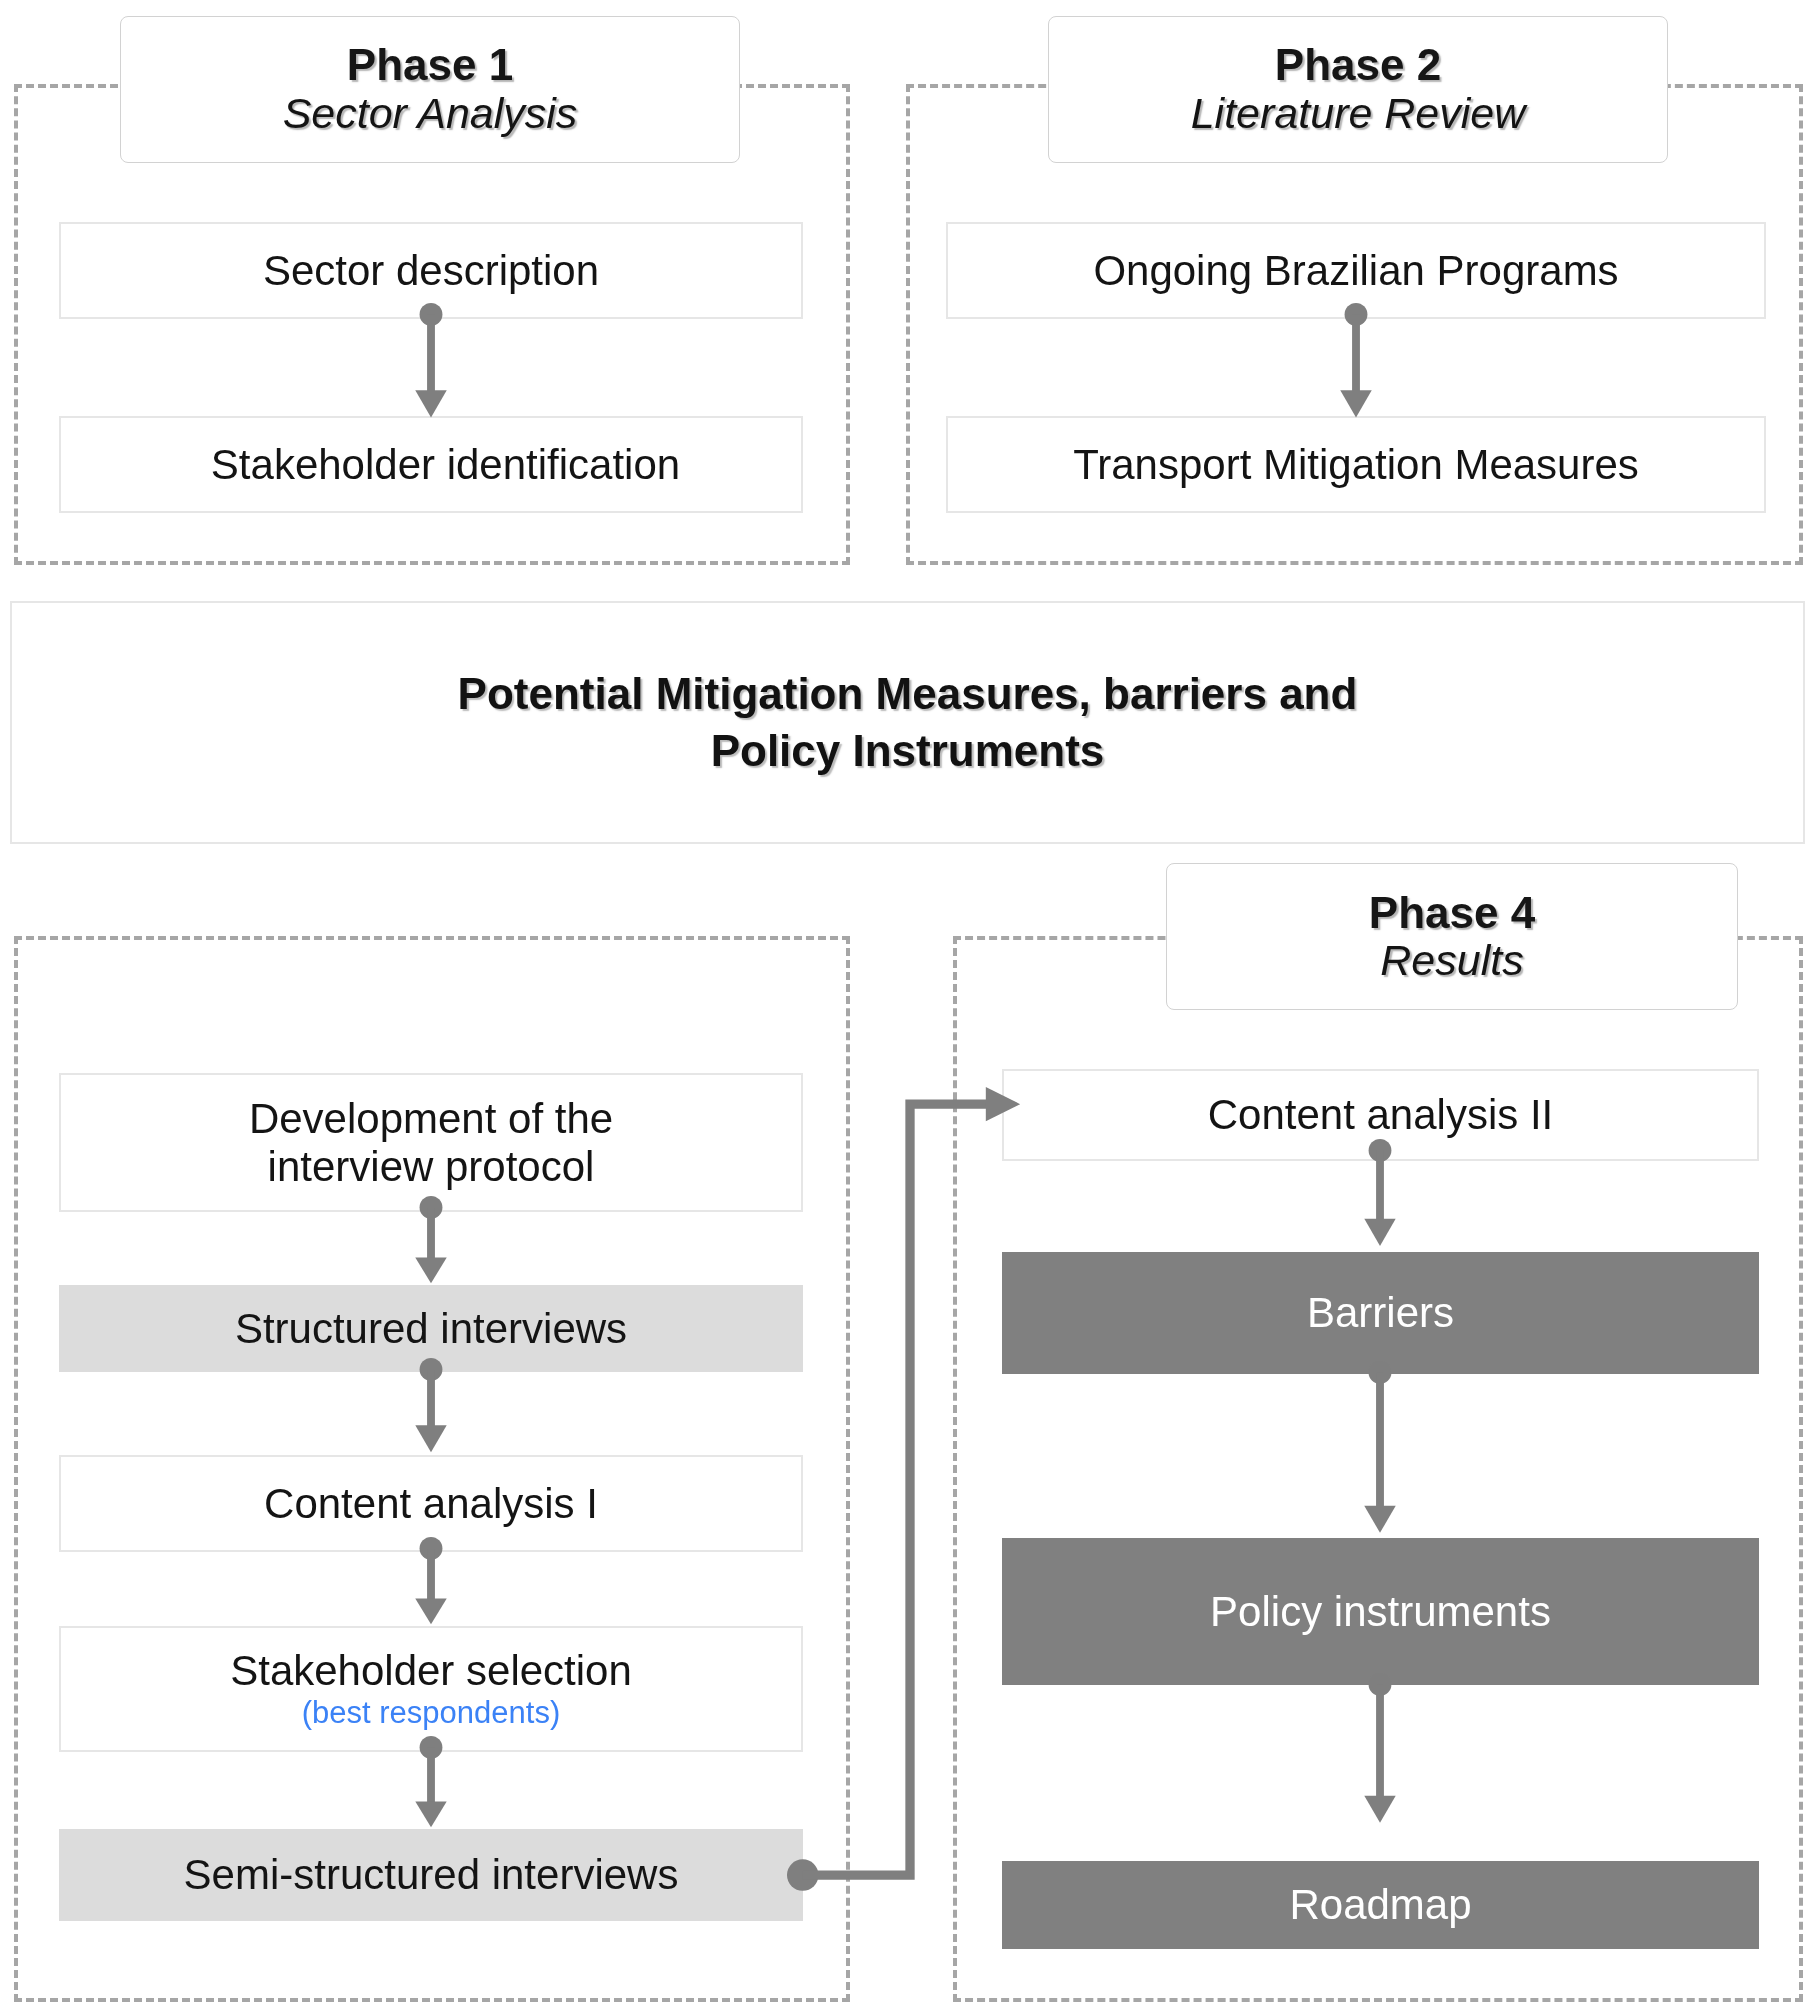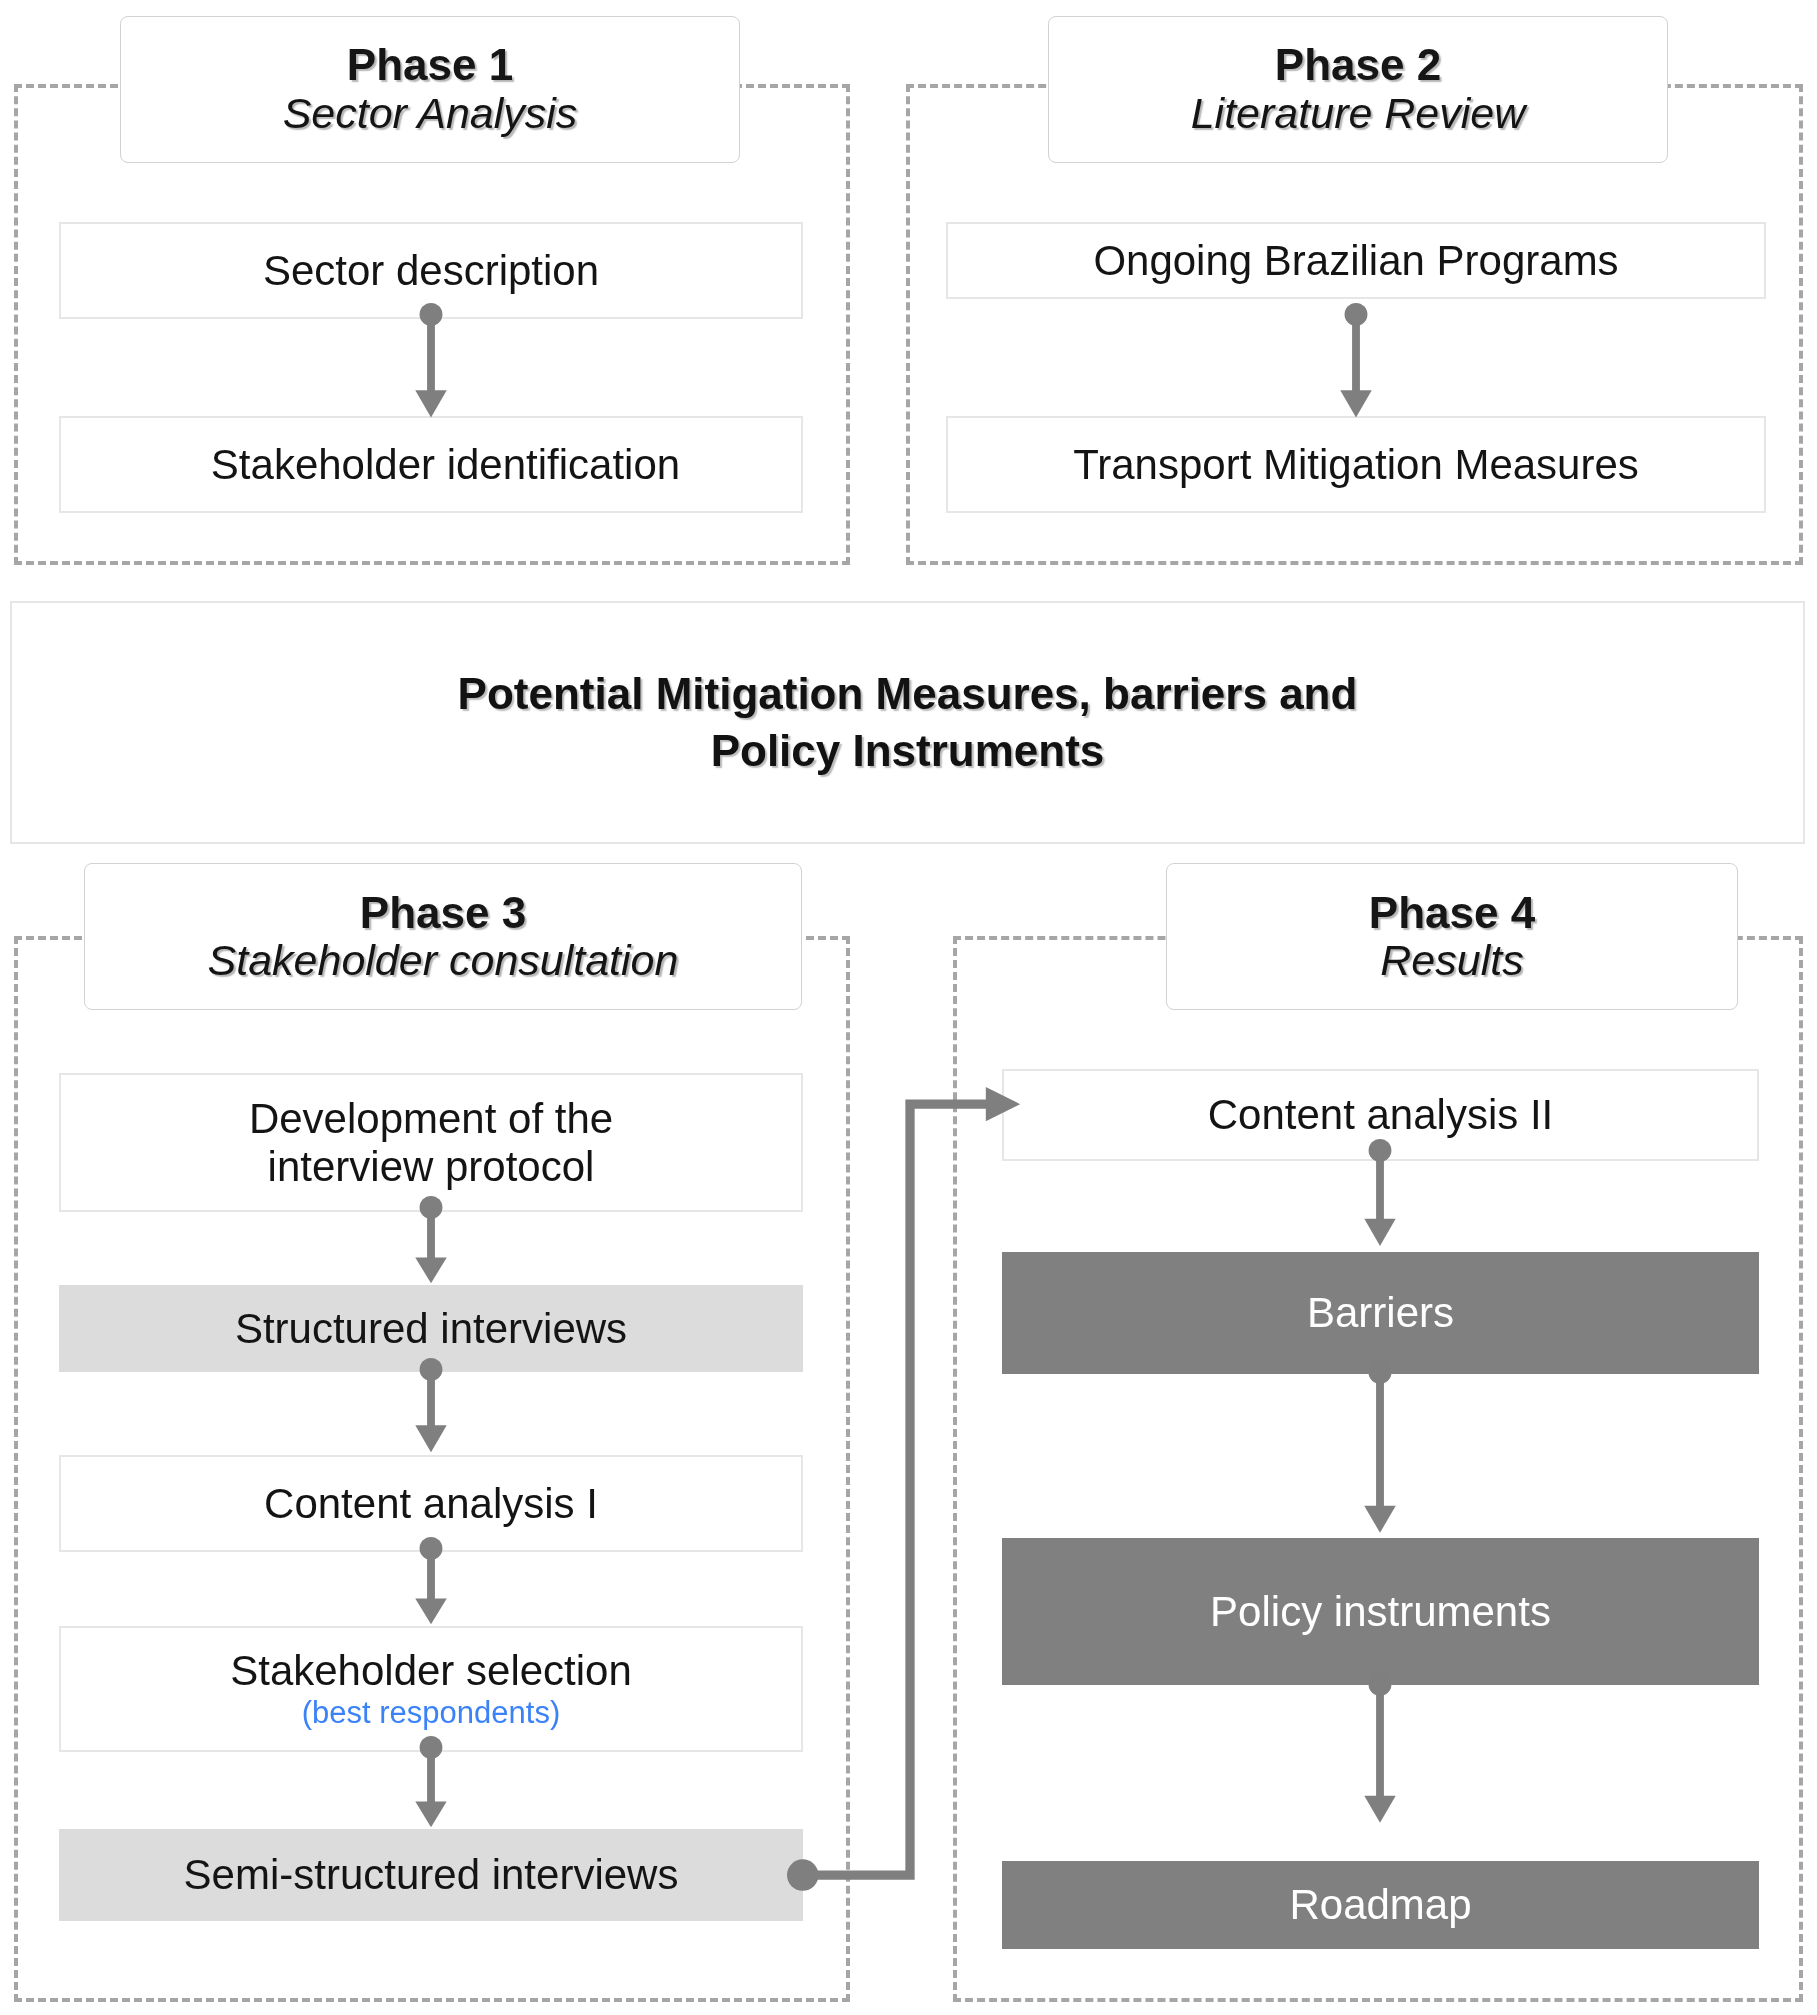--- a/index.html
+++ b/index.html
@@ -65,45 +65,41 @@
     <polygon points="32,160 10,122 54,122" fill="#7f7f7f"></polygon>
   </svg>
 
   <div class="panel" style="left:906px;top:84px;width:897px;height:481px;"></div>
 
   <div class="pill" style="left:1048px;top:15.7px;width:620px;height:147px;">
     <span class="pnum">Phase 2</span>
     <span class="psub">Literature Review</span>
   </div>
 
-  <div class="pbox white" style="left:946px;top:222px;width:820px;height:77px;">
+  <div class="pbox white" style="left:946px;top:222px;width:820px;height:97px;">
     <span class="t1">Ongoing Brazilian Programs</span>
   </div>
 
   <div class="pbox white" style="left:946px;top:416px;width:820px;height:97px;">
     <span class="t1">Transport Mitigation Measures</span>
   </div>
 
   <svg class="arrowsvg" style="left:1333px;top:303px;width:46px;height:123px;" viewBox="0 0 64 172">
     <circle cx="32" cy="16" r="16" fill="#7f7f7f"></circle>
     <line x1="32" y1="16" x2="32" y2="128" stroke="#7f7f7f" stroke-width="11"></line>
     <polygon points="32,160 10,122 54,122" fill="#7f7f7f"></polygon>
   </svg>
 
   <div class="banner" style="left:10px;top:601px;width:1795px;height:243px;">
     <span class="b1">Potential Mitigation Measures, barriers and</span>
     <span class="b1">Policy Instruments</span>
   </div>
 
   <div class="panel" style="left:14.3px;top:936px;width:836px;height:1066px;"></div>
 
-  <div class="pill" style="left:84px;top:863px;width:718px;height:147px;">
-    <span class="pnum">Phase 3</span>
-    <span class="psub">Stakeholder consultation</span>
-  </div>
 
   <div class="pbox white" style="left:59px;top:1073px;width:744px;height:139px;">
     <span class="t1">Development of the</span>
     <span class="t1">interview protocol</span>
   </div>
 
   <svg class="arrowsvg" style="left:408px;top:1196px;width:46px;height:93px;" viewBox="0 0 64 130">
     <circle cx="32" cy="16" r="16" fill="#7f7f7f"></circle>
     <line x1="32" y1="16" x2="32" y2="92" stroke="#7f7f7f" stroke-width="11"></line>
     <polygon points="32,122 10,86 54,86" fill="#7f7f7f"></polygon>

